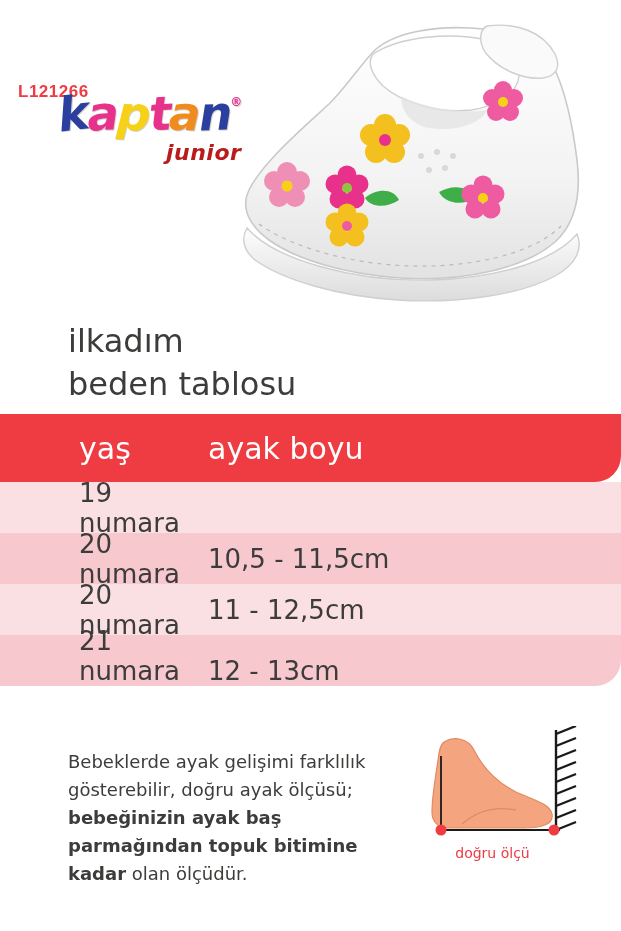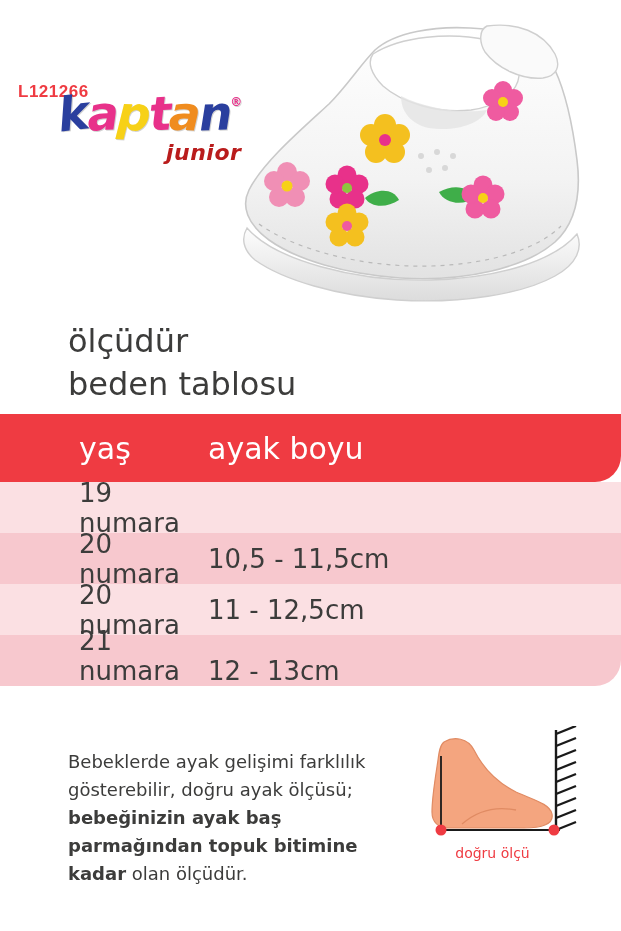--- a/index.html
+++ b/index.html
@@ -298,21 +298,21 @@
 
   <div class="logo-wrap">
     <div class="logo-word">
       <span class="logo-l1">k</span><span class="logo-l2">a</span><span class="logo-l3">p</span><span class="logo-l4">t</span><span class="logo-l5">a</span><span class="logo-l6">n</span>
       <span class="logo-reg">®</span>
     </div>
     <div class="logo-junior">junior</div>
   </div>
 
   <div class="heading">
-    <div>ölçüdür</div>
+    <div>ilkadım</div>
     <div>beden tablosu</div>
   </div>
 
   <div class="table">
     <div class="row row-head">
       <div class="c1">yaş</div>
       <div class="c2">ayak boyu</div>
     </div>
     <div class="row row-body alt-a">
       <div class="c1">19 numara</div>

